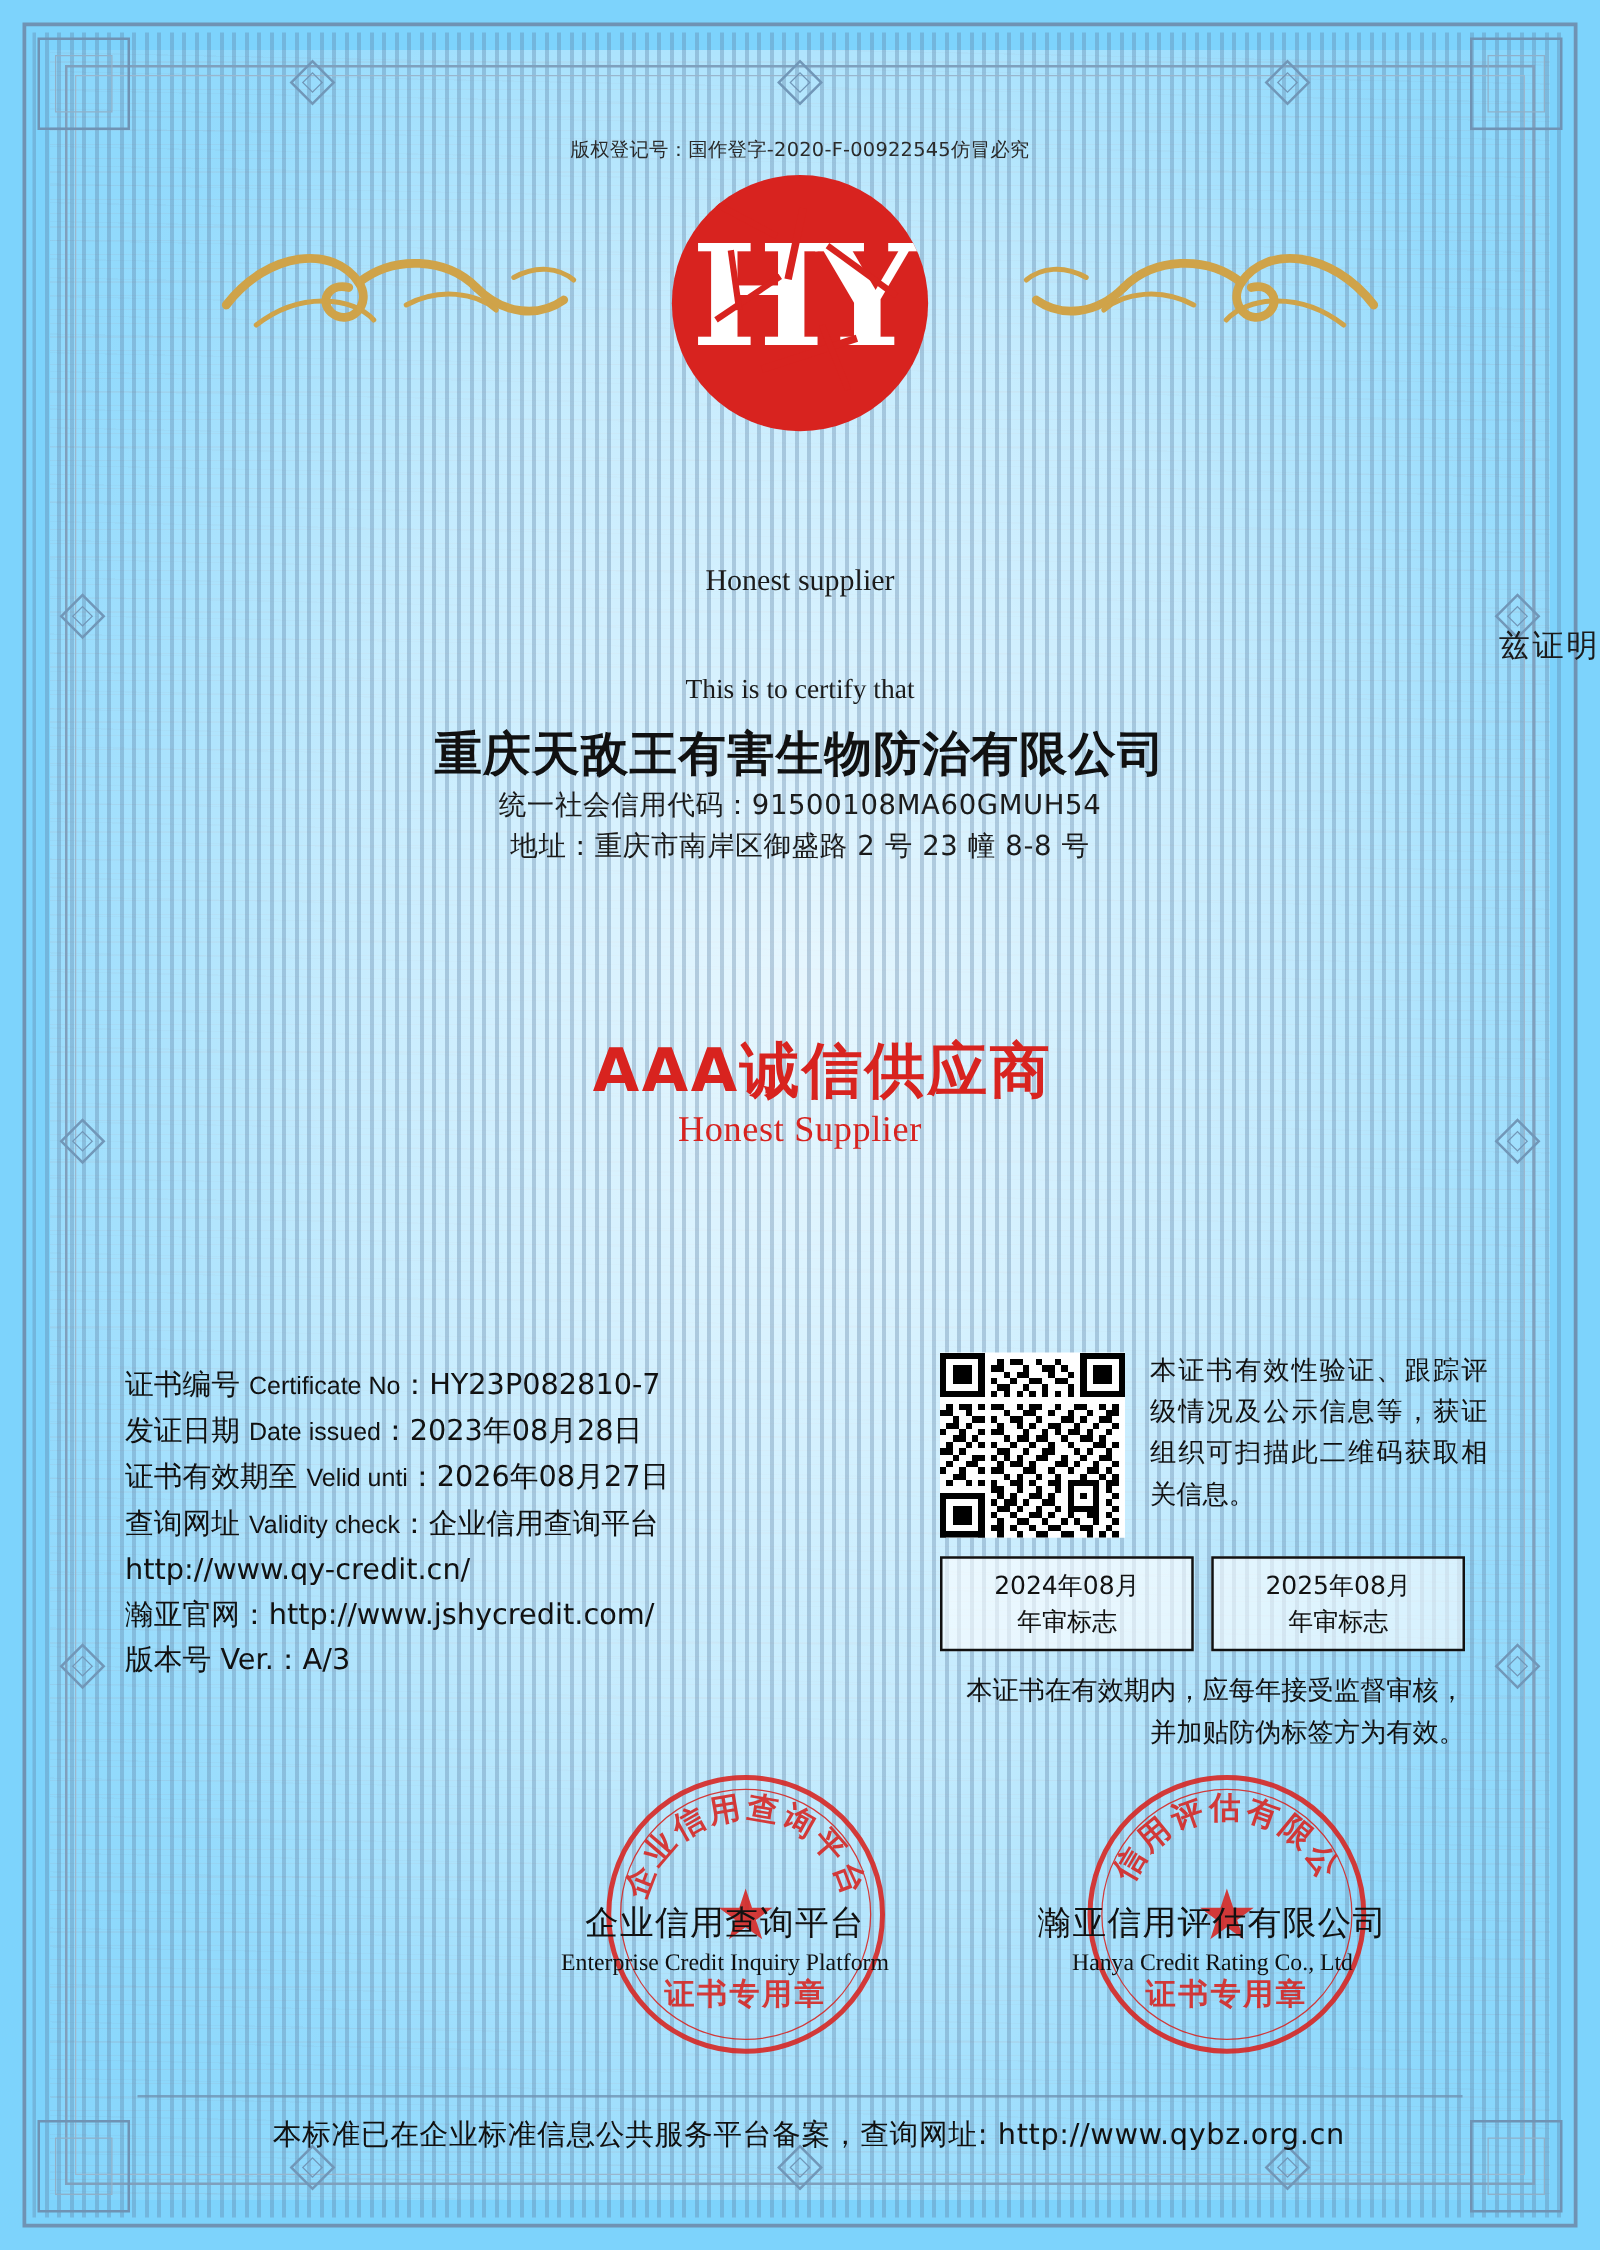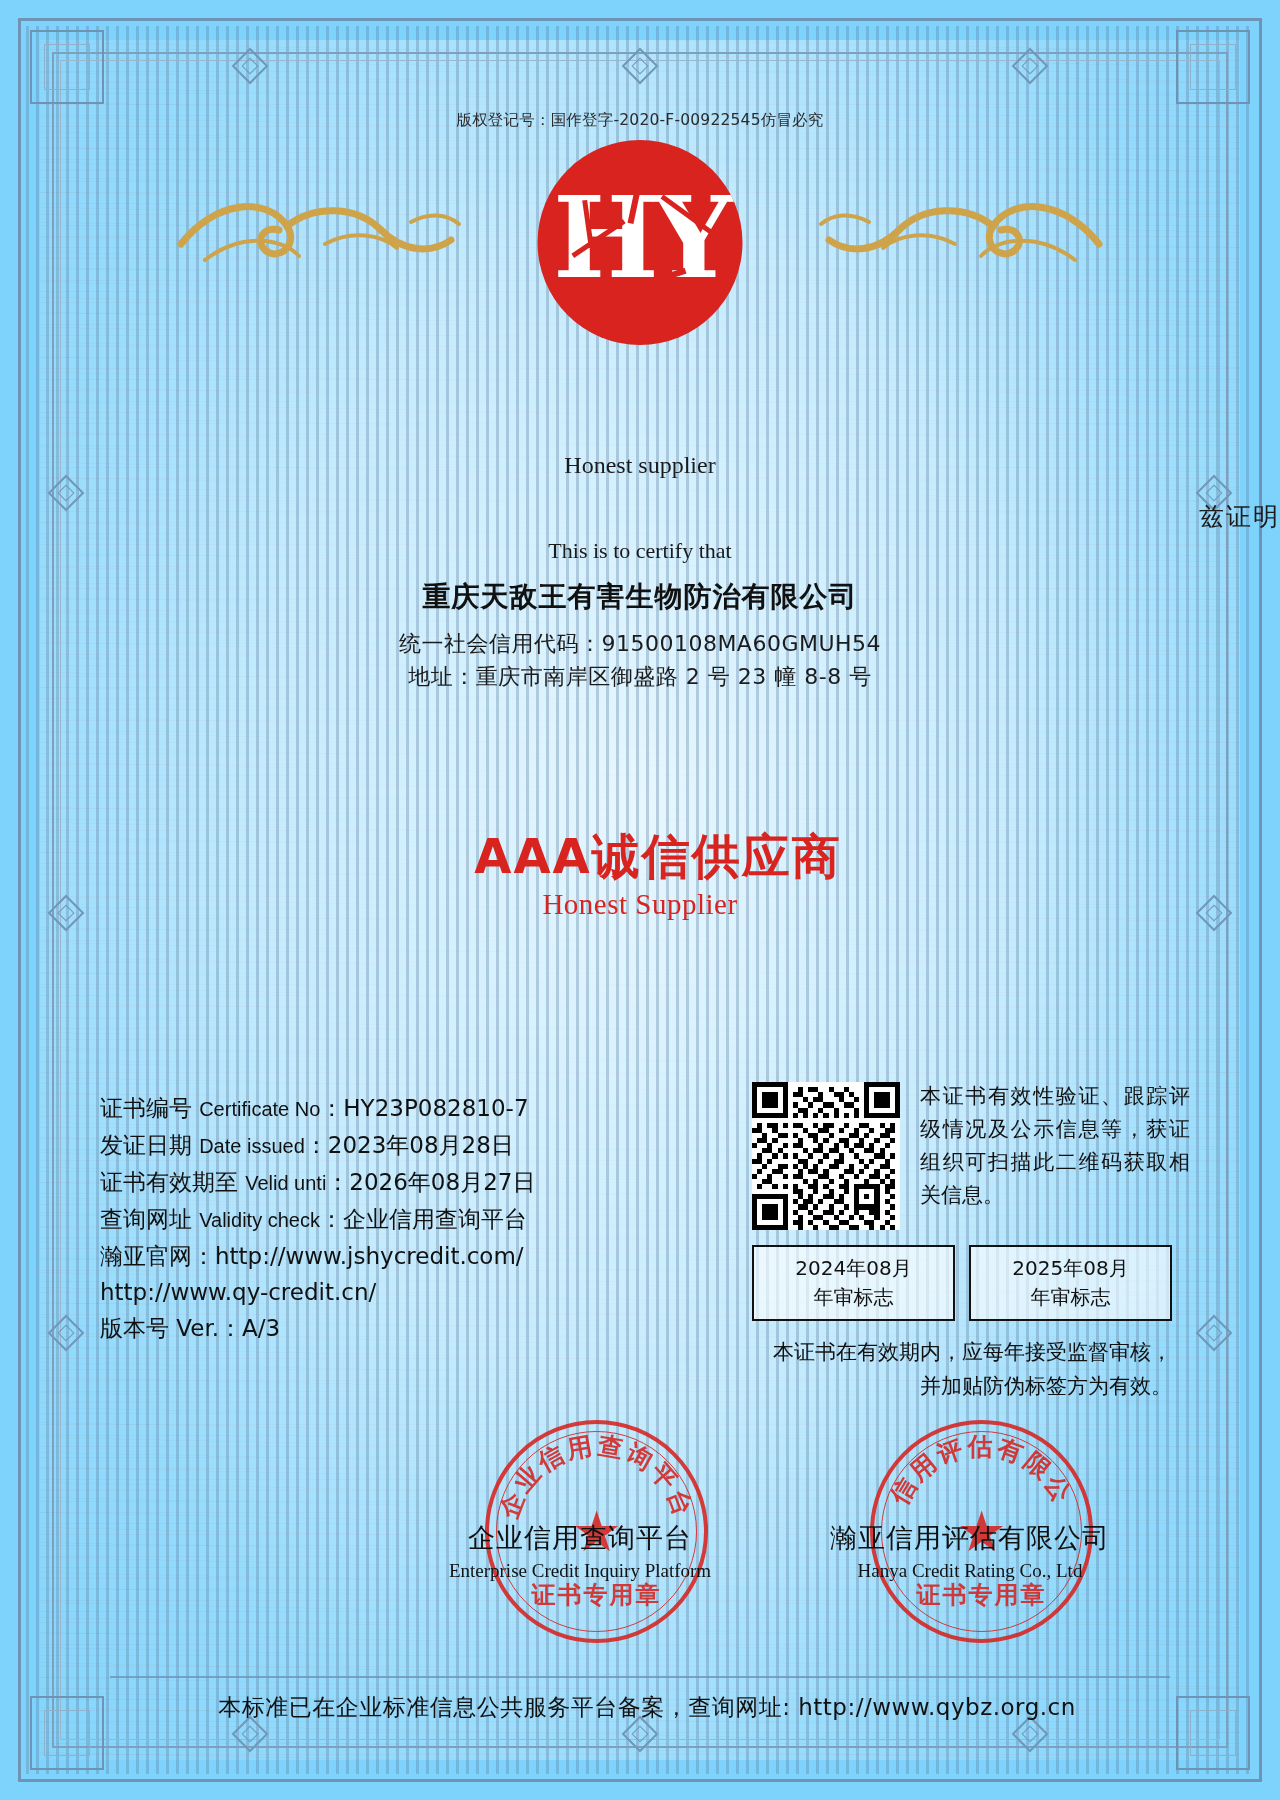--- a/index.html
+++ b/index.html
@@ -227,21 +227,21 @@
     text-align: center;
     font-family: "Liberation Serif", serif;
     font-size: 22px;
     color: #1b1b1b;
   }
   .company-name {
     position: absolute;
     top: 578px; left: 0; right: 0;
     text-align: center;
     font-family: "DejaVu Sans", "Liberation Sans", sans-serif;
-    font-size: 28px;
+    font-size: 38px;
     font-weight: 700;
     color: #111111;
     letter-spacing: 1px;
   }
   .credit-code, .address {
     position: absolute;
     left: 0; right: 0;
     text-align: center;
     font-family: "DejaVu Sans", "Liberation Sans", sans-serif;
     font-size: 22px;
@@ -541,24 +541,24 @@
       <span class="lbl-en">Date issued</span><span class="lbl-cn">：</span><span class="val">2023年08月28日</span>
     </div>
     <div class="detail-row">
       <span class="lbl-cn">证书有效期至</span>
       <span class="lbl-en">Velid unti</span><span class="lbl-cn">：</span><span class="val">2026年08月27日</span>
     </div>
     <div class="detail-row">
       <span class="lbl-cn">查询网址</span>
       <span class="lbl-en">Validity check</span><span class="lbl-cn">：</span><span class="val">企业信用查询平台</span>
     </div>
+    <div class="url-row">http://www.qy-credit.cn/</div>
     <div class="url-row">
       <span>瀚亚官网：</span><span>http://www.jshycredit.com/</span>
     </div>
-    <div class="url-row">http://www.qy-credit.cn/</div>
     <div class="url-row">
       <span>版本号</span>
       <span class="lbl-en">Ver.</span><span>：A/3</span>
     </div>
   </div>
 
   <div class="qr">
     <svg width="148" height="148" viewBox="0 0 29 29" shape-rendering="crispEdges" aria-hidden="true">
       <rect width="29" height="29" fill="#ffffff"></rect>
       <g fill="#000000">

